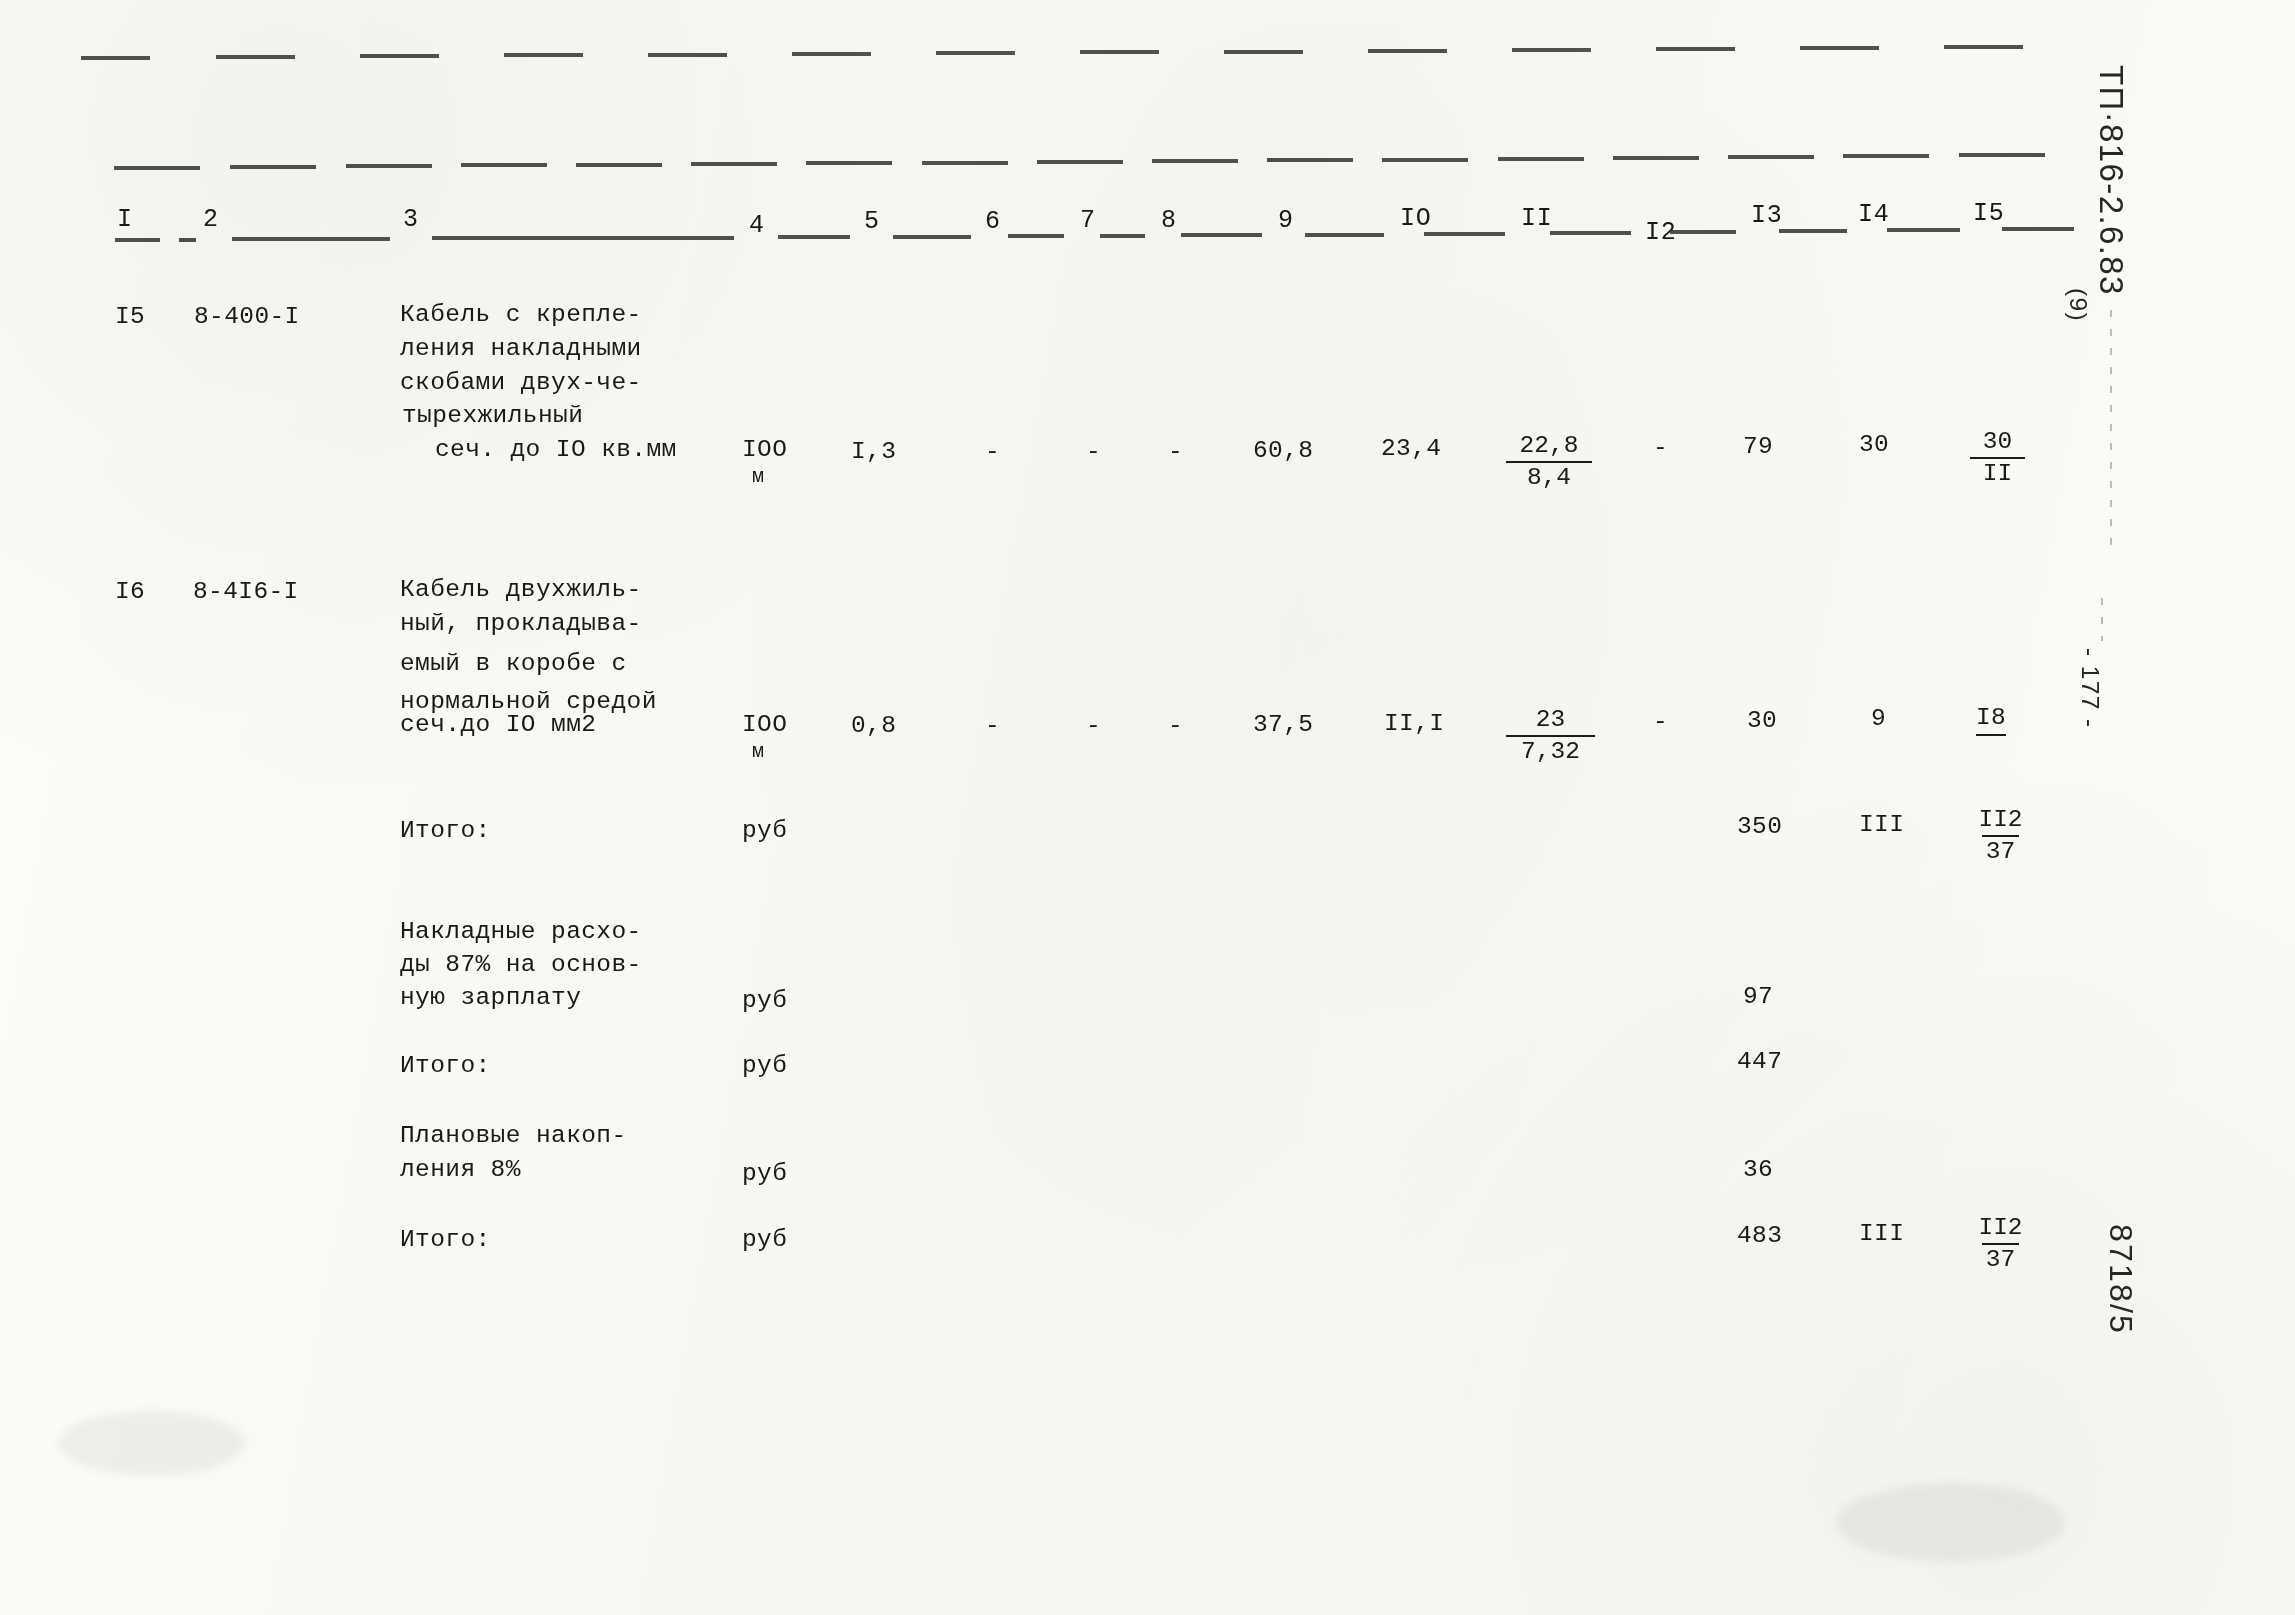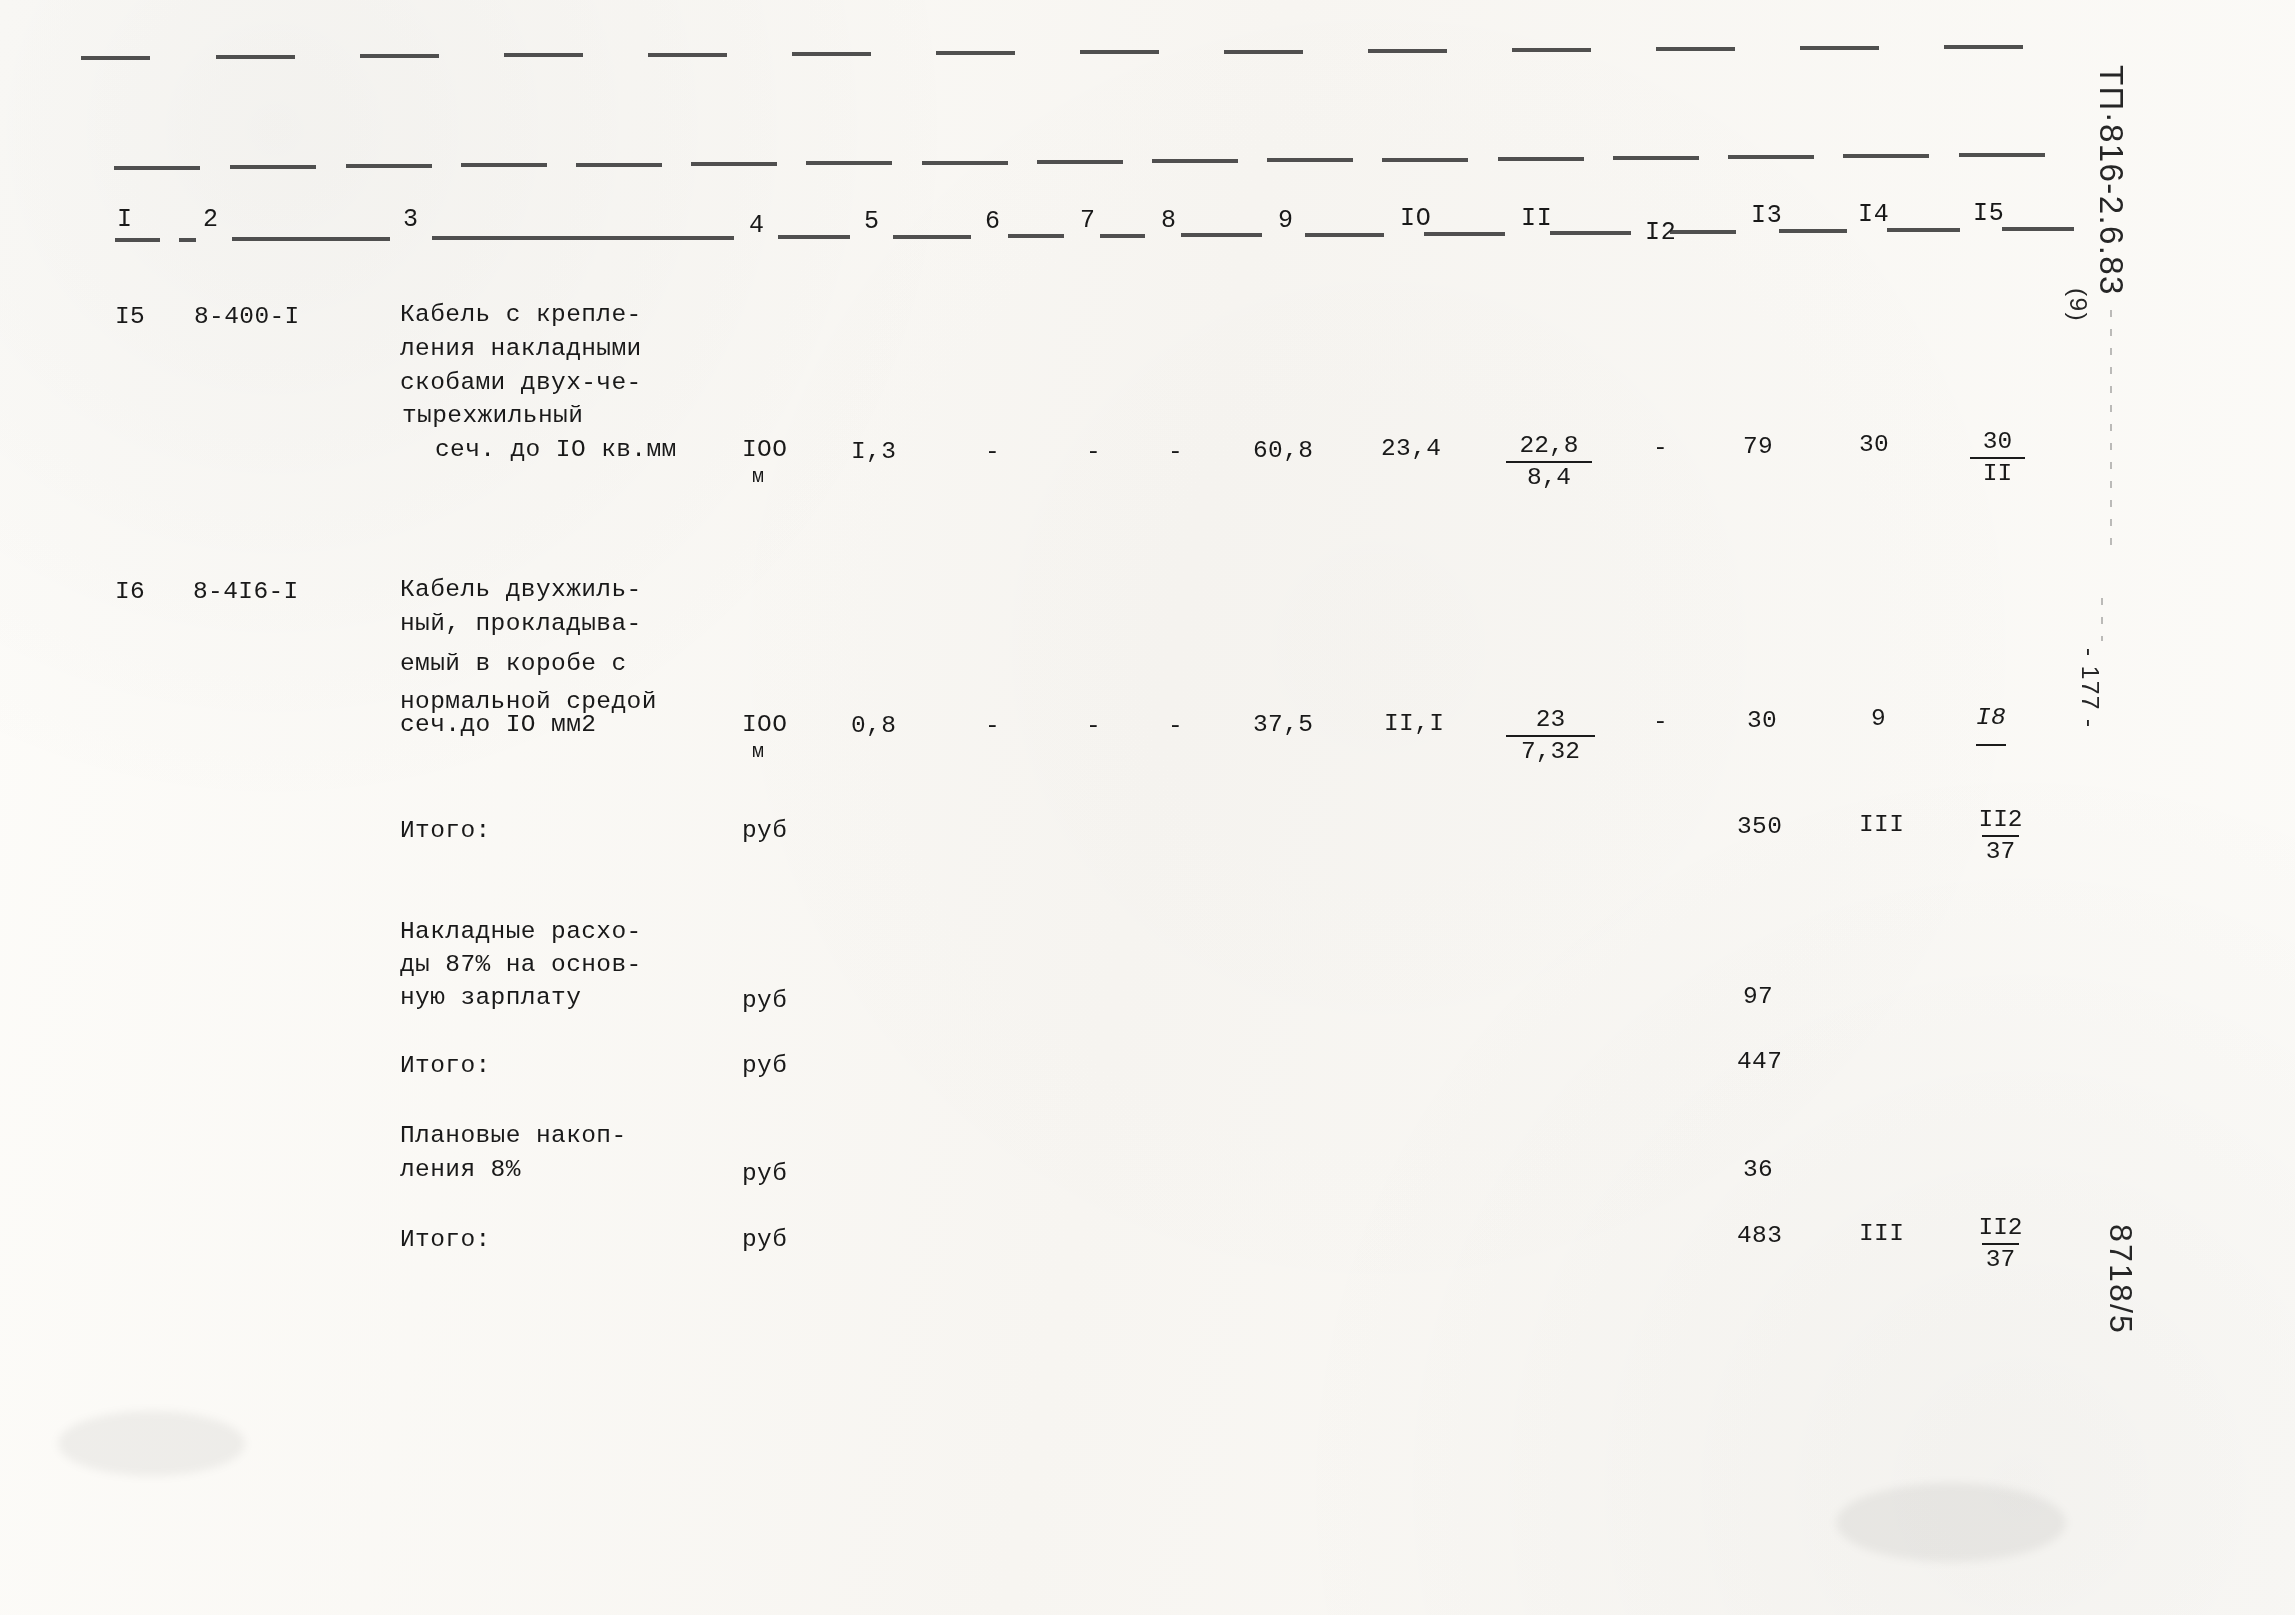--- a/index.html
+++ b/index.html
@@ -66,22 +66,21 @@
     font-family: "Liberation Mono", monospace;
     line-height: 1.18;
   }
   .frac .den {
     border-top: 2.2px solid #1b1b1b;
     display: block;
     padding-top: 0.7px;
   }
   .ul {
     border-bottom: 2.2px solid #1b1b1b;
-    padding-bottom: 10px;
-    font-style: italic;
+    padding-bottom: 0;
   }
 
   
   .rot {
     position: absolute;
     transform-origin: left top;
     font-family: "Liberation Sans", sans-serif;
     color: #262626;
     white-space: nowrap;
   }

